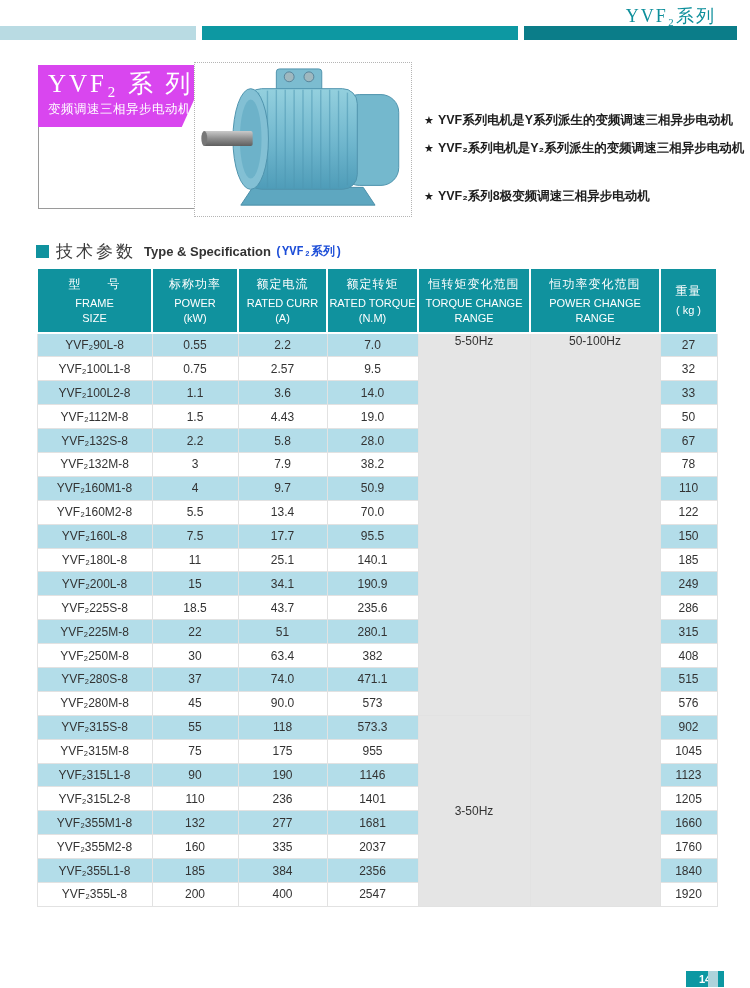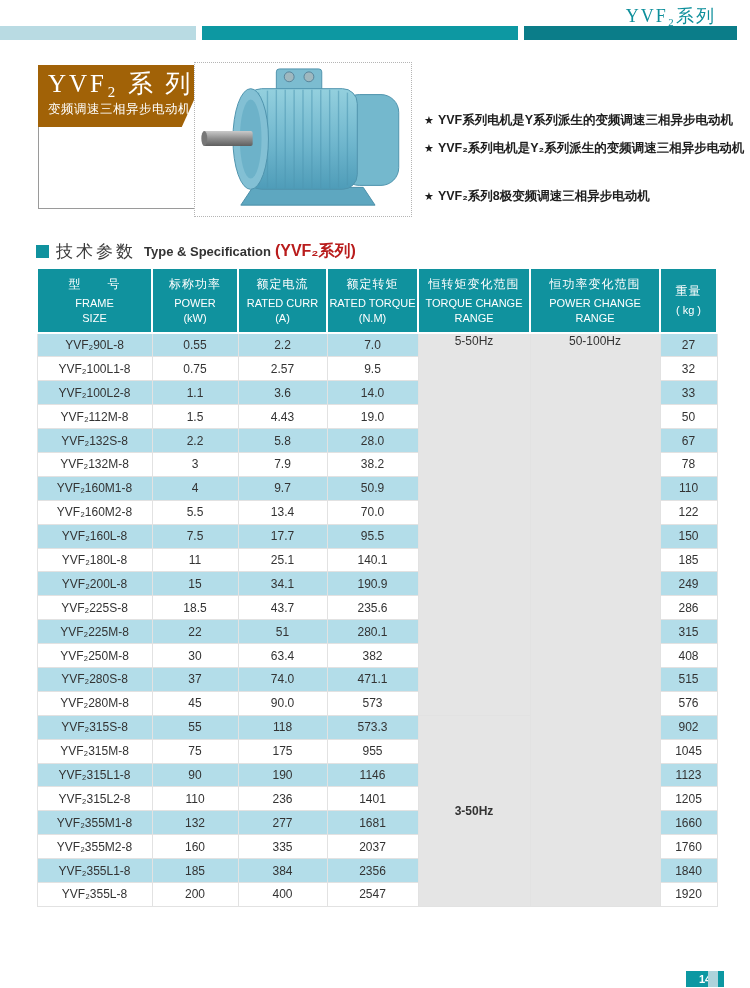--- a/index.html
+++ b/index.html
@@ -9,57 +9,57 @@
 
   
   .series-label { position:absolute; top:4px; right:34px; font-family:"Liberation Serif","DejaVu Serif",serif;
     color:#0d8f9b; font-size:18px; letter-spacing:2px; }
   .bar { position:absolute; top:26px; height:14px; }
   .bar-light { left:0; width:196px; background:#b9dbe3; }
   .bar-teal  { left:202px; width:316px; background:#0d98a2; }
   .bar-dark  { left:524px; width:213px; background:#0b7d89; }
 
   
-  .title-box { position:absolute; left:38px; top:65px; width:158px; height:62px; background:#a16207;
+  .title-box { position:absolute; left:38px; top:65px; width:158px; height:62px; background:#d946ef;
     color:#fff; padding:5px 0 0 10px;
     clip-path:polygon(0 0,100% 0,100% 49%,91% 100%,0 100%); }
   .title-box .t1 { font-family:"Liberation Serif","DejaVu Serif",serif; font-size:25px; letter-spacing:3px; line-height:1.15; }
   .title-box .t2 { font-size:12.5px; letter-spacing:0.5px; margin-top:2px; }
   .frame-line { position:absolute; left:38px; top:127px; width:158px; height:82px;
     border-left:1px solid #9a9a9a; border-bottom:1px solid #9a9a9a; }
   .motor-box { position:absolute; left:194px; top:62px; width:218px; height:155px;
     border:1px dotted #b5b5b5; background:#fff; }
   .motor-box svg { width:100%; height:100%; display:block; }
   .bullets { position:absolute; left:424px; top:112px; width:310px; }
   .bullet { position:absolute; left:0; white-space:nowrap; font-size:12.5px; font-weight:bold; color:#1d1d1d; }
   .bullet .star { font-size:11px; margin-right:4px; }
   .bullet.b0 { top:0; } .bullet.b1 { top:28px; } .bullet.b2 { top:76px;text-align:right; }
 
   
   .section-heading { position:absolute; left:36px; top:240px; display:flex; align-items:center; }
   .section-heading .sq { width:13px; height:13px; background:#10929e; margin-right:7px; }
   .section-heading .zh { font-size:17px; color:#3c3c3c; letter-spacing:3px; margin-right:8px; }
   .section-heading .en { font-size:13px; font-weight:bold; color:#333; margin-right:4px; }
-  .section-heading .sfx { font-size:16px; font-weight:bold; color:#b91c1c; }
+  .section-heading .sfx { font-size:12px; font-weight:bold; color:#1d4ed8;font-family:Liberation Mono, monospace; }
 
   
   table.spec { position:absolute; left:36px; top:267px; width:680px; border-collapse:collapse;
     table-layout:fixed; font-size:12px; color:#333; }
   table.spec thead th { background:#10929e; color:#fff; border:2px solid #fff; height:65px;
     vertical-align:middle; text-align:center; font-weight:normal; padding:0; }
   table.spec th .hzh { font-size:12px; letter-spacing:1px; margin-bottom:3px; }
   table.spec th .hen { font-size:11px; line-height:1.3; }
   table.spec tbody tr { height:23.9px; }
   table.spec tbody td { text-align:center; border:1px solid #e2e2e2; padding:0; }
   tr.row-stripe td { background:#b3dde9; }
   tr.row-plain td { background:#fff; }
   table.spec tbody td.range-cell { background:#e5e5e5; }
   td.torque-a { vertical-align:top; padding-top:118px; }
   td.power-a  { vertical-align:top; padding-top:176px; }
-  td.torque-b { vertical-align:middle;font-weight:bold; }
+  td.torque-b { vertical-align:middle; }
 
   
   .page-num { position:absolute; left:686px; top:971px; width:38px; height:16px; background:#0d98a2;
     color:#fff; font-size:11px; font-weight:bold; line-height:16px; text-align:center; }
   .page-num-side { position:absolute; left:708px; top:971px; width:10px; height:16px; background:#aed3db; }
 </style>
 </head>
 <body>
 
 <div class="page">

